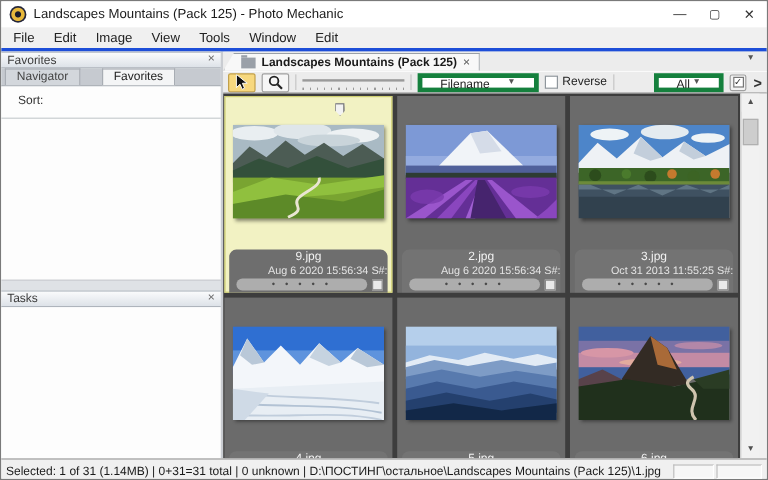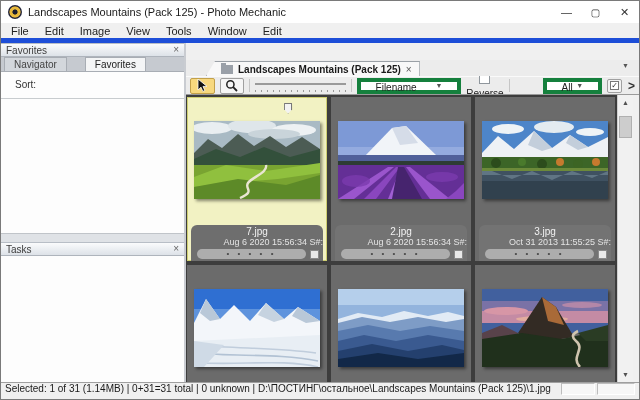--- a/index.html
+++ b/index.html
@@ -9,21 +9,21 @@
 
   
   .titlebar { height:22px; background:#ffffff; display:flex; align-items:center; flex:0 0 auto; }
   .app-icon { width:14px; height:14px; border-radius:50%; margin:0 6px 0 7px; background:radial-gradient(circle at 50% 50%, #1a1c2e 0 22%, #e8b93c 30% 52%, #23253a 60% 100%); flex:0 0 auto; }
   .title-text { font-size:11px; color:#1a1a1a; white-space:nowrap; }
   .win-controls { margin-left:auto; display:flex; height:100%; }
   .win-btn { width:29px; height:100%; display:flex; align-items:center; justify-content:center; font-size:11px; color:#333; cursor:default; }
   .win-btn.max { font-size:10px; }
 
   
-  .menubar { height:20px; background:#f0f0f0; display:flex; align-items:center; padding-left:2px; flex:0 0 auto; border-bottom:5px solid #1d4ed8; }
+  .menubar { height:20px; background:#f0f0f0; display:flex; align-items:center; padding-left:2px; flex:0 0 auto; border-bottom:3px solid #1d4ed8; }
   .menu-item { padding:3px 8px; color:#222; }
 
   
   .body { flex:1 1 auto; display:flex; min-height:0; }
 
   
   .sidebar { width:183px; flex:0 0 auto; display:flex; flex-direction:column; background:#eef0f2; }
   .v-splitter { width:2px; background:#c9ccd1; flex:0 0 auto; }
   .panel-header { height:14px; background:linear-gradient(#fafbfc,#dde2e8); border-top:1px solid #b8bec6; border-bottom:1px solid #aeb4bc; display:flex; align-items:center; padding:0 5px; font-size:10px; color:#3c3c3c; flex:0 0 auto; }
   .panel-header .px { margin-left:auto; color:#666; font-size:10px; line-height:1; }
@@ -34,41 +34,41 @@
   .sort-row { display:flex; align-items:center; padding:7px 0 6px 14px; gap:6px; }
   .sort-label { font-size:10px; color:#333; }
   .combo-sm { width:66px; height:16px; background:#fff; border:1px solid #9aa0a6; display:flex; align-items:center; padding:0 3px; font-size:9px; color:#222; }
   .combo-sm .arr { margin-left:auto; font-size:7px; color:#555; }
   .fav-rule { border-top:1px solid #c8cccf; margin:2px 0 0 0; }
   .h-splitter { height:8px; background:#dfe2e6; flex:0 0 auto; }
   .tasks-content { flex:1 1 auto; background:#fdfdfd; }
 
   
   .main { flex:1 1 auto; display:flex; flex-direction:column; min-width:0; }
-  .tabbar { height:16px; background:#ececec; display:flex; align-items:flex-end; padding-left:20px; flex:0 0 auto; position:relative;margin-top:17px; }
+  .tabbar { height:16px; background:#ececec; display:flex; align-items:flex-end; padding-left:0; flex:0 0 auto; position:relative; }
   .ctab { height:15px; background:#f8f8f8; border:1px solid #9aa0a6; border-bottom:none; clip-path:polygon(9px 0,100% 0,100% 100%,0 100%); display:flex; align-items:center; padding:0 7px 0 14px; gap:5px; }
   .folder-icon { width:12px; height:9px; background:#9aa0a8; position:relative; flex:0 0 auto; }
   .folder-icon::before { content:""; position:absolute; top:-2px; left:0; width:5px; height:2px; background:#9aa0a8; }
   .ctab-label { font-size:10px; font-weight:bold; color:#1a1a1a; white-space:nowrap; }
   .ctab-close { font-size:10px; color:#555; }
   .tab-chevron { position:absolute; right:10px; top:2px; font-size:7px; color:#555; }
 
   .toolbar { height:18px; background:#ececec; border-top:1px solid #fafafa; display:flex; align-items:center; padding:0 4px; gap:5px; flex:0 0 auto; }
   .tool-btn { width:25px; height:16px; border:1px solid #a0a0a0; border-radius:2px; background:#f6f6f6; display:flex; align-items:center; justify-content:center; }
   .tool-btn.active { background:#f7d87e; border-color:#c2a04a; }
   .tsep { width:1px; height:13px; background:#c6c6c6; }
   .slider { width:92px; position:relative; height:14px; }
   .slider .track { position:absolute; left:0; right:0; top:4px; height:2px; background:#9a9a9a; }
   .slider .thumb { position:absolute; left:32%; top:0; width:8px; height:11px; background:#f2f2f2; border:1px solid #777; clip-path:polygon(0 0,100% 0,100% 62%,50% 100%,0 62%); }
   .slider .ticks { position:absolute; left:0; right:0; top:11px; height:2px; background:repeating-linear-gradient(90deg,#999 0 1px,transparent 1px 6px); }
   .combo { height:16px; background:#fff; border:4px solid #15803d; display:flex; align-items:flex-start; padding:0 15px; font-size:10px; color:#222; }
   .combo .arr { margin-left:auto; font-size:7px; color:#555; }
   .combo.filename { width:106px; }
   .combo.all { width:60px;margin-left:28px; }
-  .chk-row { display:flex; align-items:center; gap:4px; font-size:10px; color:#222;flex-direction:column; }
+  .chk-row { display:flex; align-items:center; gap:4px; font-size:10px; color:#222; }
   .chk { width:11px; height:11px; background:#fff; border:1px solid #8f969c; }
   .chk-btn { width:15px; height:14px; border:1px solid #a0a0a0; border-radius:2px; background:#f2f2f2; display:flex; align-items:center; justify-content:center; }
   .chk-btn .box { width:9px; height:9px; border:1px solid #777; background:#fff; font-size:8px; line-height:8px; text-align:center; color:#333; }
   .tb-overflow { font-size:12px; font-weight:bold; color:#333; margin-left:1px; }
 
   
   .sheet-wrap { flex:1 1 auto; display:flex; min-height:0; border-top:1px solid #9a9a9a; }
   .grid { width:431px; background:#3d3d3d; overflow:hidden; display:flex; flex-wrap:wrap; align-content:flex-start; gap:4px; padding:2px 0 0 1px; flex:0 0 auto; }
   .cell { width:140px; height:164px; background:#6b6b6b; display:flex; flex-direction:column; align-items:center; flex:0 0 auto; }
   .cell.selected { background:#f2f2c3; border:1px solid #cfcf72; }
@@ -84,21 +84,21 @@
 
   
   .vscroll { width:16px; background:#f1f1f1; display:flex; flex-direction:column; flex:0 0 auto; border-left:1px solid #d0d0d0; }
   .sc-btn { height:15px; display:flex; align-items:center; justify-content:center; font-size:7px; color:#505050; background:#f1f1f1; }
   .sc-track { flex:1 1 auto; position:relative; }
   .sc-thumb { position:absolute; top:6px; left:1px; width:13px; height:22px; background:#cdcdcd; border:1px solid #b0b0b0; }
   .sc-down { margin-top:auto; }
   .right-edge { width:8px; background:#f0f0f0; flex:0 0 auto; }
 
   
-  .statusbar { height:17px; background:#f0f0f0; border-top:1px solid #9f9f9f; display:flex; align-items:flex-start; padding:0 4px; flex:0 0 auto; font-size:10px; color:#1a1a1a; }
+  .statusbar { height:17px; background:#f0f0f0; border-top:1px solid #9f9f9f; display:flex; align-items:flex-end; padding:0 4px; flex:0 0 auto; font-size:10px; color:#1a1a1a; }
   .status-text { white-space:nowrap; overflow:hidden; }
   .status-cells { margin-left:auto; display:flex; gap:2px; }
   .status-cell { height:12px; background:#f7f7f7; border:1px solid #bdbdbd; border-right-color:#fff; border-bottom-color:#fff; }
   .status-cell.a { width:34px; } .status-cell.b { width:38px; }
 
   svg { display:block; width:100%; height:100%; }
   .mag-svg { width:13px; height:13px; }
   .ptr-svg { width:11px; height:13px; }
 </style>
 </head>
@@ -211,21 +211,21 @@
               <ellipse cx="100" cy="9" rx="22" ry="6" fill="#edf1f3"></ellipse>
                 <ellipse cx="80" cy="13" rx="26" ry="5" fill="#c9d4da"></ellipse>
               <polygon points="0,32 14,18 28,27 44,13 60,25 76,15 92,26 108,16 126,28 126,40 0,40" fill="#4c5c54"></polygon>
               <polygon points="0,38 22,28 46,36 70,26 96,36 126,28 126,48 0,48" fill="#33503b"></polygon>
               <rect y="44" width="126" height="34" fill="#79a431"></rect>
               <polygon points="0,56 32,44 72,50 126,42 126,52 84,58 34,62 0,66" fill="#90c03e"></polygon>
               <polygon points="0,66 44,58 92,64 126,54 126,78 0,78" fill="#5d8a28"></polygon>
               <path d="M72,44 C74,52 58,56 54,62 C50,68 62,70 46,77" stroke="#e9e5d2" stroke-width="2.4" fill="none"></path>
             </svg>
             <div class="caption">
-              <div class="fname">7.jpg</div>
+              <div class="fname">9.jpg</div>
               <div class="meta">Aug 6 2020 15:56:34 S#:</div>
               <div class="rate-row">
                 <div class="rating">• • • • •</div>
                 <span class="tagbox"></span>
               </div>
             </div>
           </div>
 
           <div class="cell">
             <svg class="thumb" viewBox="0 0 126 78" preserveAspectRatio="none">

